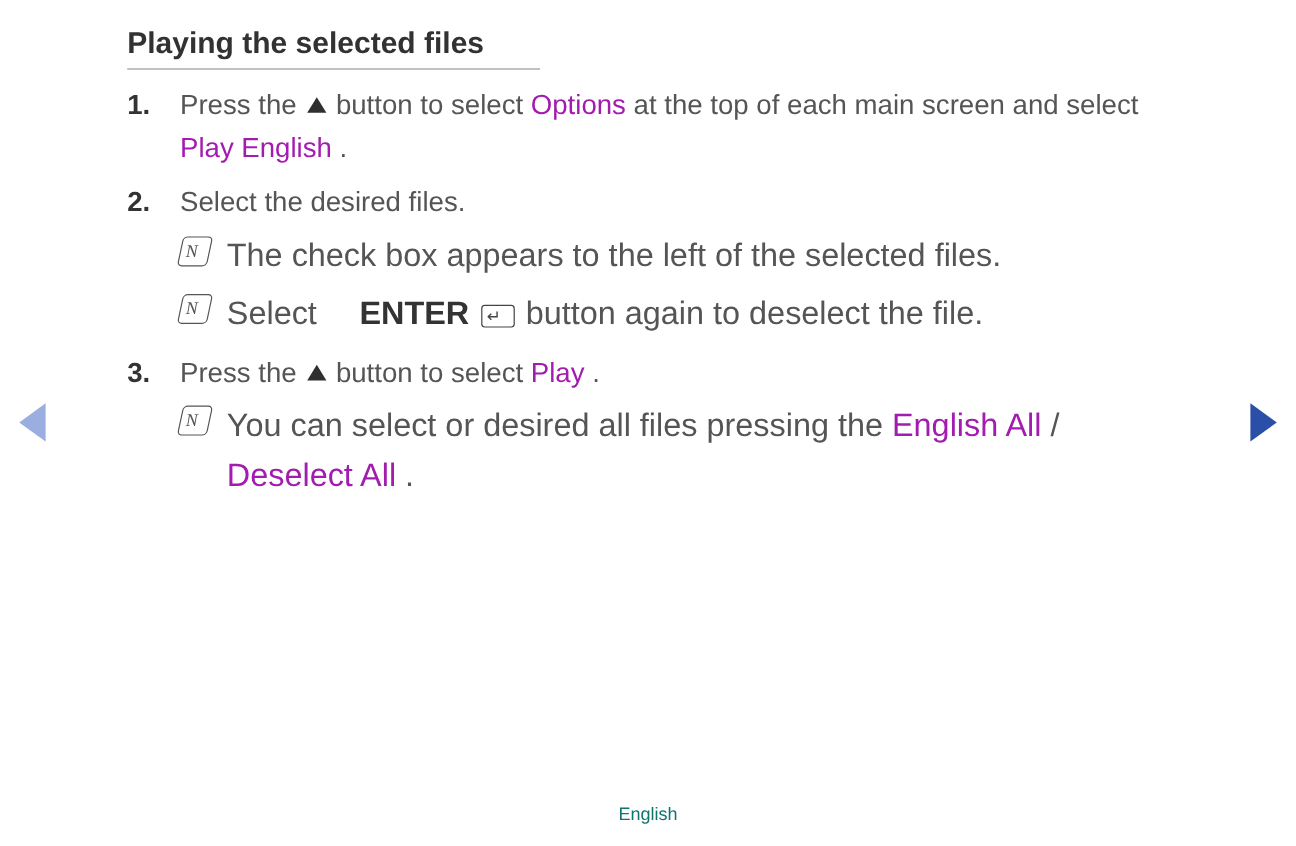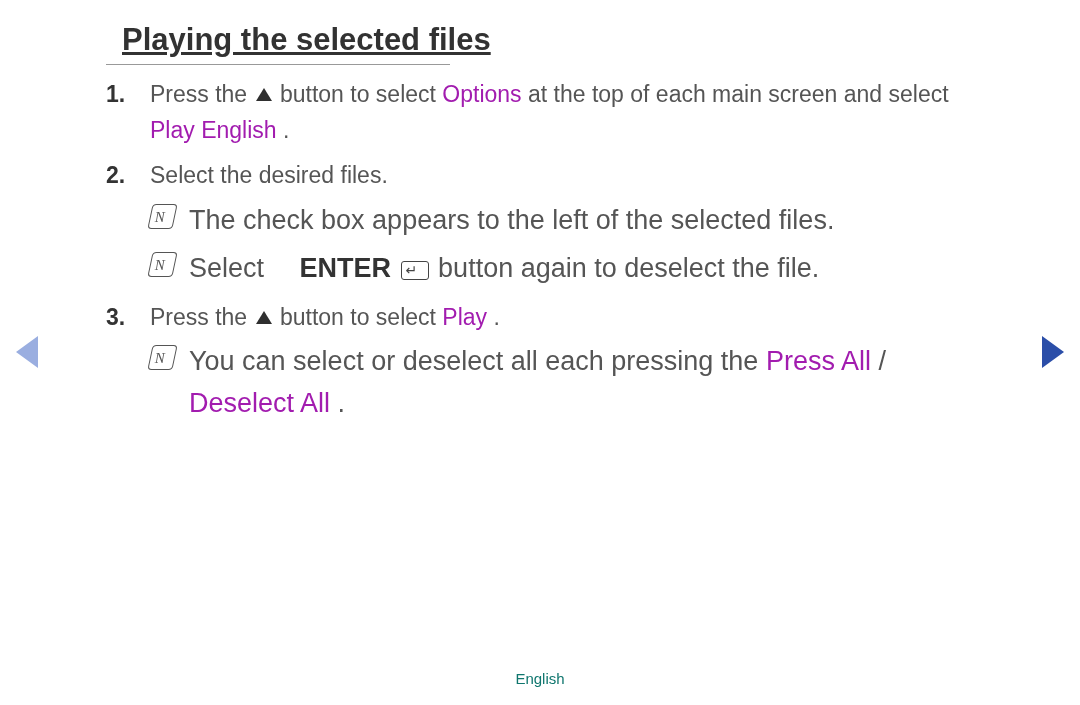--- a/index.html
+++ b/index.html
@@ -14,25 +14,24 @@
     overflow: hidden;
   }
   .page {
     position: relative;
     width: 1080px;
     height: 705px;
     box-sizing: border-box;
     padding: 22px 90px 0 106px;
   }
   .title {
-    font-size: 31px;
+    font-size: 25px;
     font-weight: bold;
     color: #323232;
-    margin: 0 0 6px 16px;
-    text-decoration: underline;
+    margin: 0 0 6px 0;
   }
   .rule {
     border: none;
     border-top: 1px solid #999;
     margin: 0 0 12px 0;
     width: 344px;
   }
   ol.steps {
     margin: 0;
     padding: 0 0 0 44px;
@@ -182,22 +181,22 @@
     <li>
       <span>Press the </span>
       <span class="tri-up"></span>
       <span> button to select </span>
       <span class="hl">Play</span>
       <span>.</span>
 
       <div class="note">
         <span class="note-icon"></span>
         <span class="note-text">
-          <span>You can select or deselect all each pressing the </span>
-          <span class="hl">Press All</span>
+          <span>You can select or desired all files pressing the </span>
+          <span class="hl">English All</span>
           <span> / </span>
           <span class="hl">Deselect All</span>
           <span>.</span>
         </span>
       </div>
     </li>
 
   </ol>
 
   <div class="nav-left"></div>

